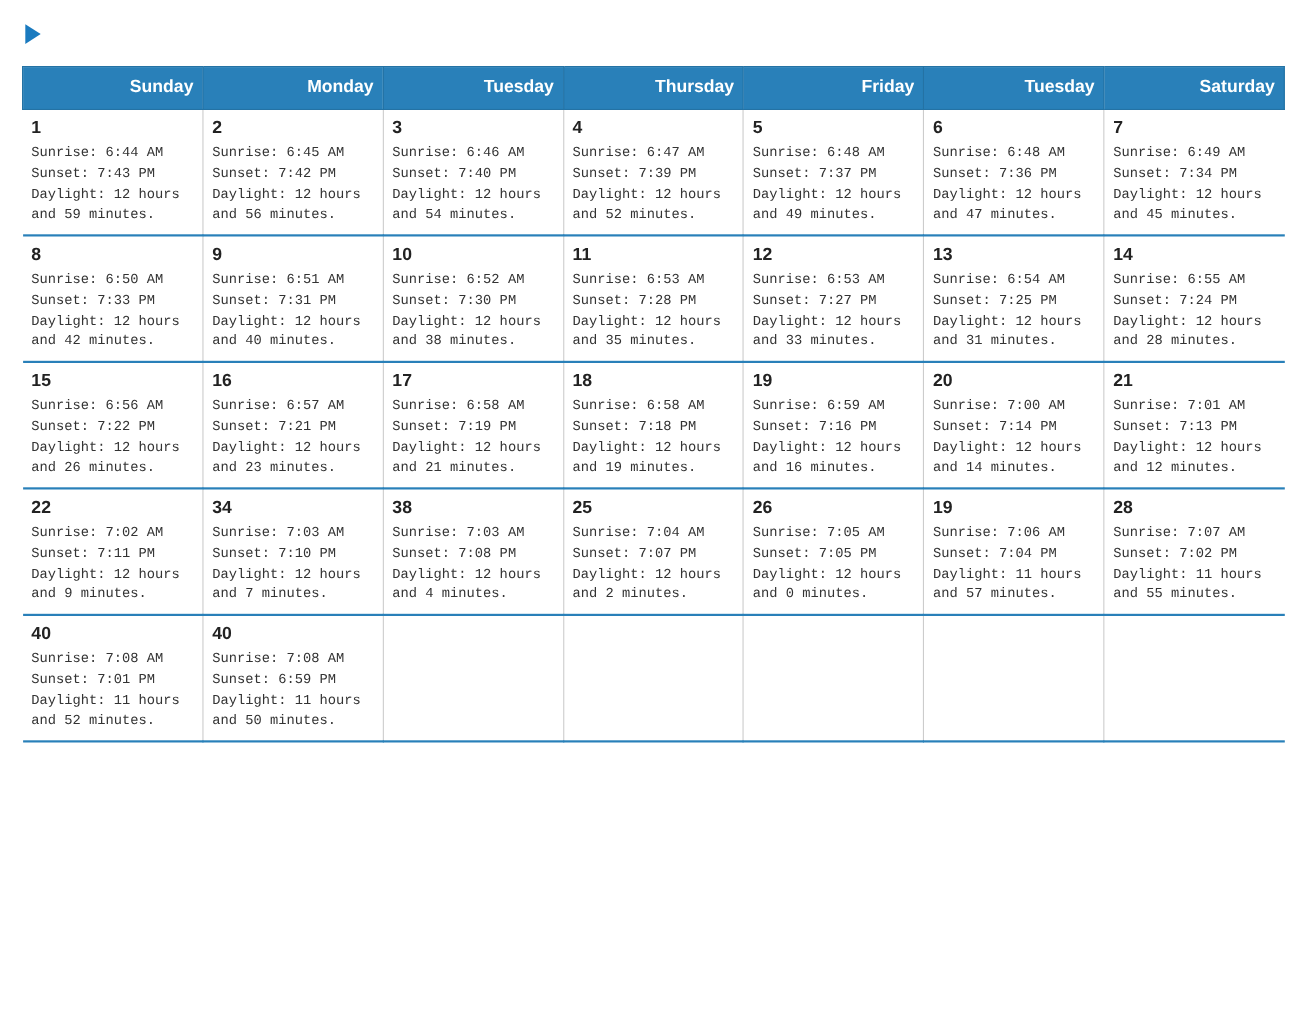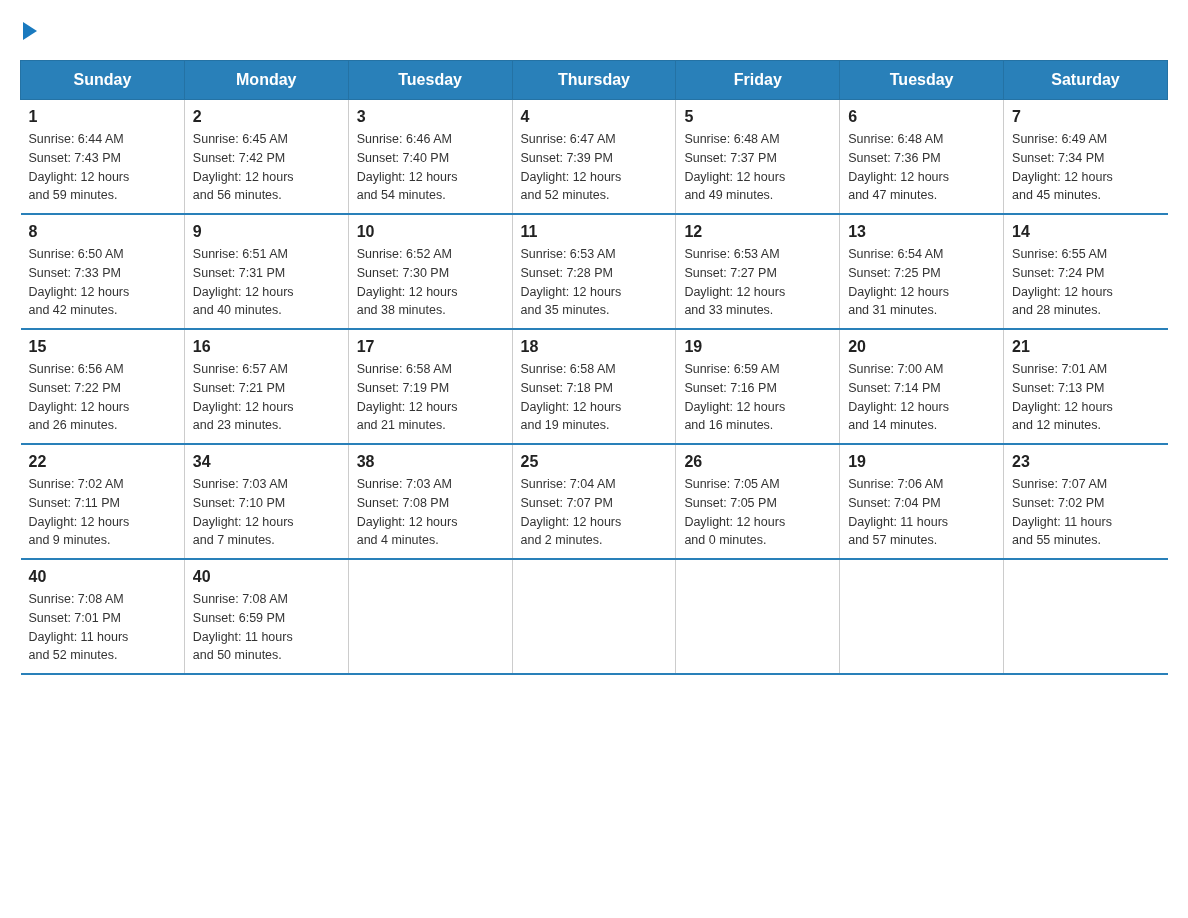--- a/index.html
+++ b/index.html
@@ -46,21 +46,21 @@
       table-layout: fixed;
     }
     thead tr {
       background-color: #2980b9;
     }
     thead th {
       color: #fff;
       font-size: 16px;
       font-weight: bold;
       padding: 10px 8px;
-      text-align: center;
+      text-align: right;
       border: 1px solid #2472a4;
     }
     tbody tr {
       border-bottom: 2px solid #2980b9;
     }
     tbody td {
       vertical-align: top;
       padding: 8px;
       border-right: 1px solid #ccc;
       font-size: 13px;
@@ -74,20 +74,21 @@
       font-size: 16px;
       font-weight: bold;
       color: #222;
       display: block;
       margin-bottom: 4px;
     }
     .day-info {
       font-size: 12.5px;
       line-height: 1.5;
       color: #333;
+      font-family: Liberation Mono, monospace;
     }
     .empty-cell {
       background: #fff;
     }
     .logo-wrapper {
       display: flex;
       flex-direction: column;
       align-items: flex-start;
     }
     .logo-line1 {
@@ -244,21 +245,21 @@
       </td>
         <td>
         <span class="day-number">26</span>
         <span class="day-info">Sunrise: 7:05 AM<br>Sunset: 7:05 PM<br>Daylight: 12 hours<br>and 0 minutes.</span>
       </td>
         <td>
         <span class="day-number">19</span>
         <span class="day-info">Sunrise: 7:06 AM<br>Sunset: 7:04 PM<br>Daylight: 11 hours<br>and 57 minutes.</span>
       </td>
         <td>
-        <span class="day-number">23</span>
+        <span class="day-number">28</span>
         <span class="day-info">Sunrise: 7:07 AM<br>Sunset: 7:02 PM<br>Daylight: 11 hours<br>and 55 minutes.</span>
       </td>
       </tr>
       <tr>
         <td>
         <span class="day-number">40</span>
         <span class="day-info">Sunrise: 7:08 AM<br>Sunset: 7:01 PM<br>Daylight: 11 hours<br>and 52 minutes.</span>
       </td>
         <td>
         <span class="day-number">40</span>

